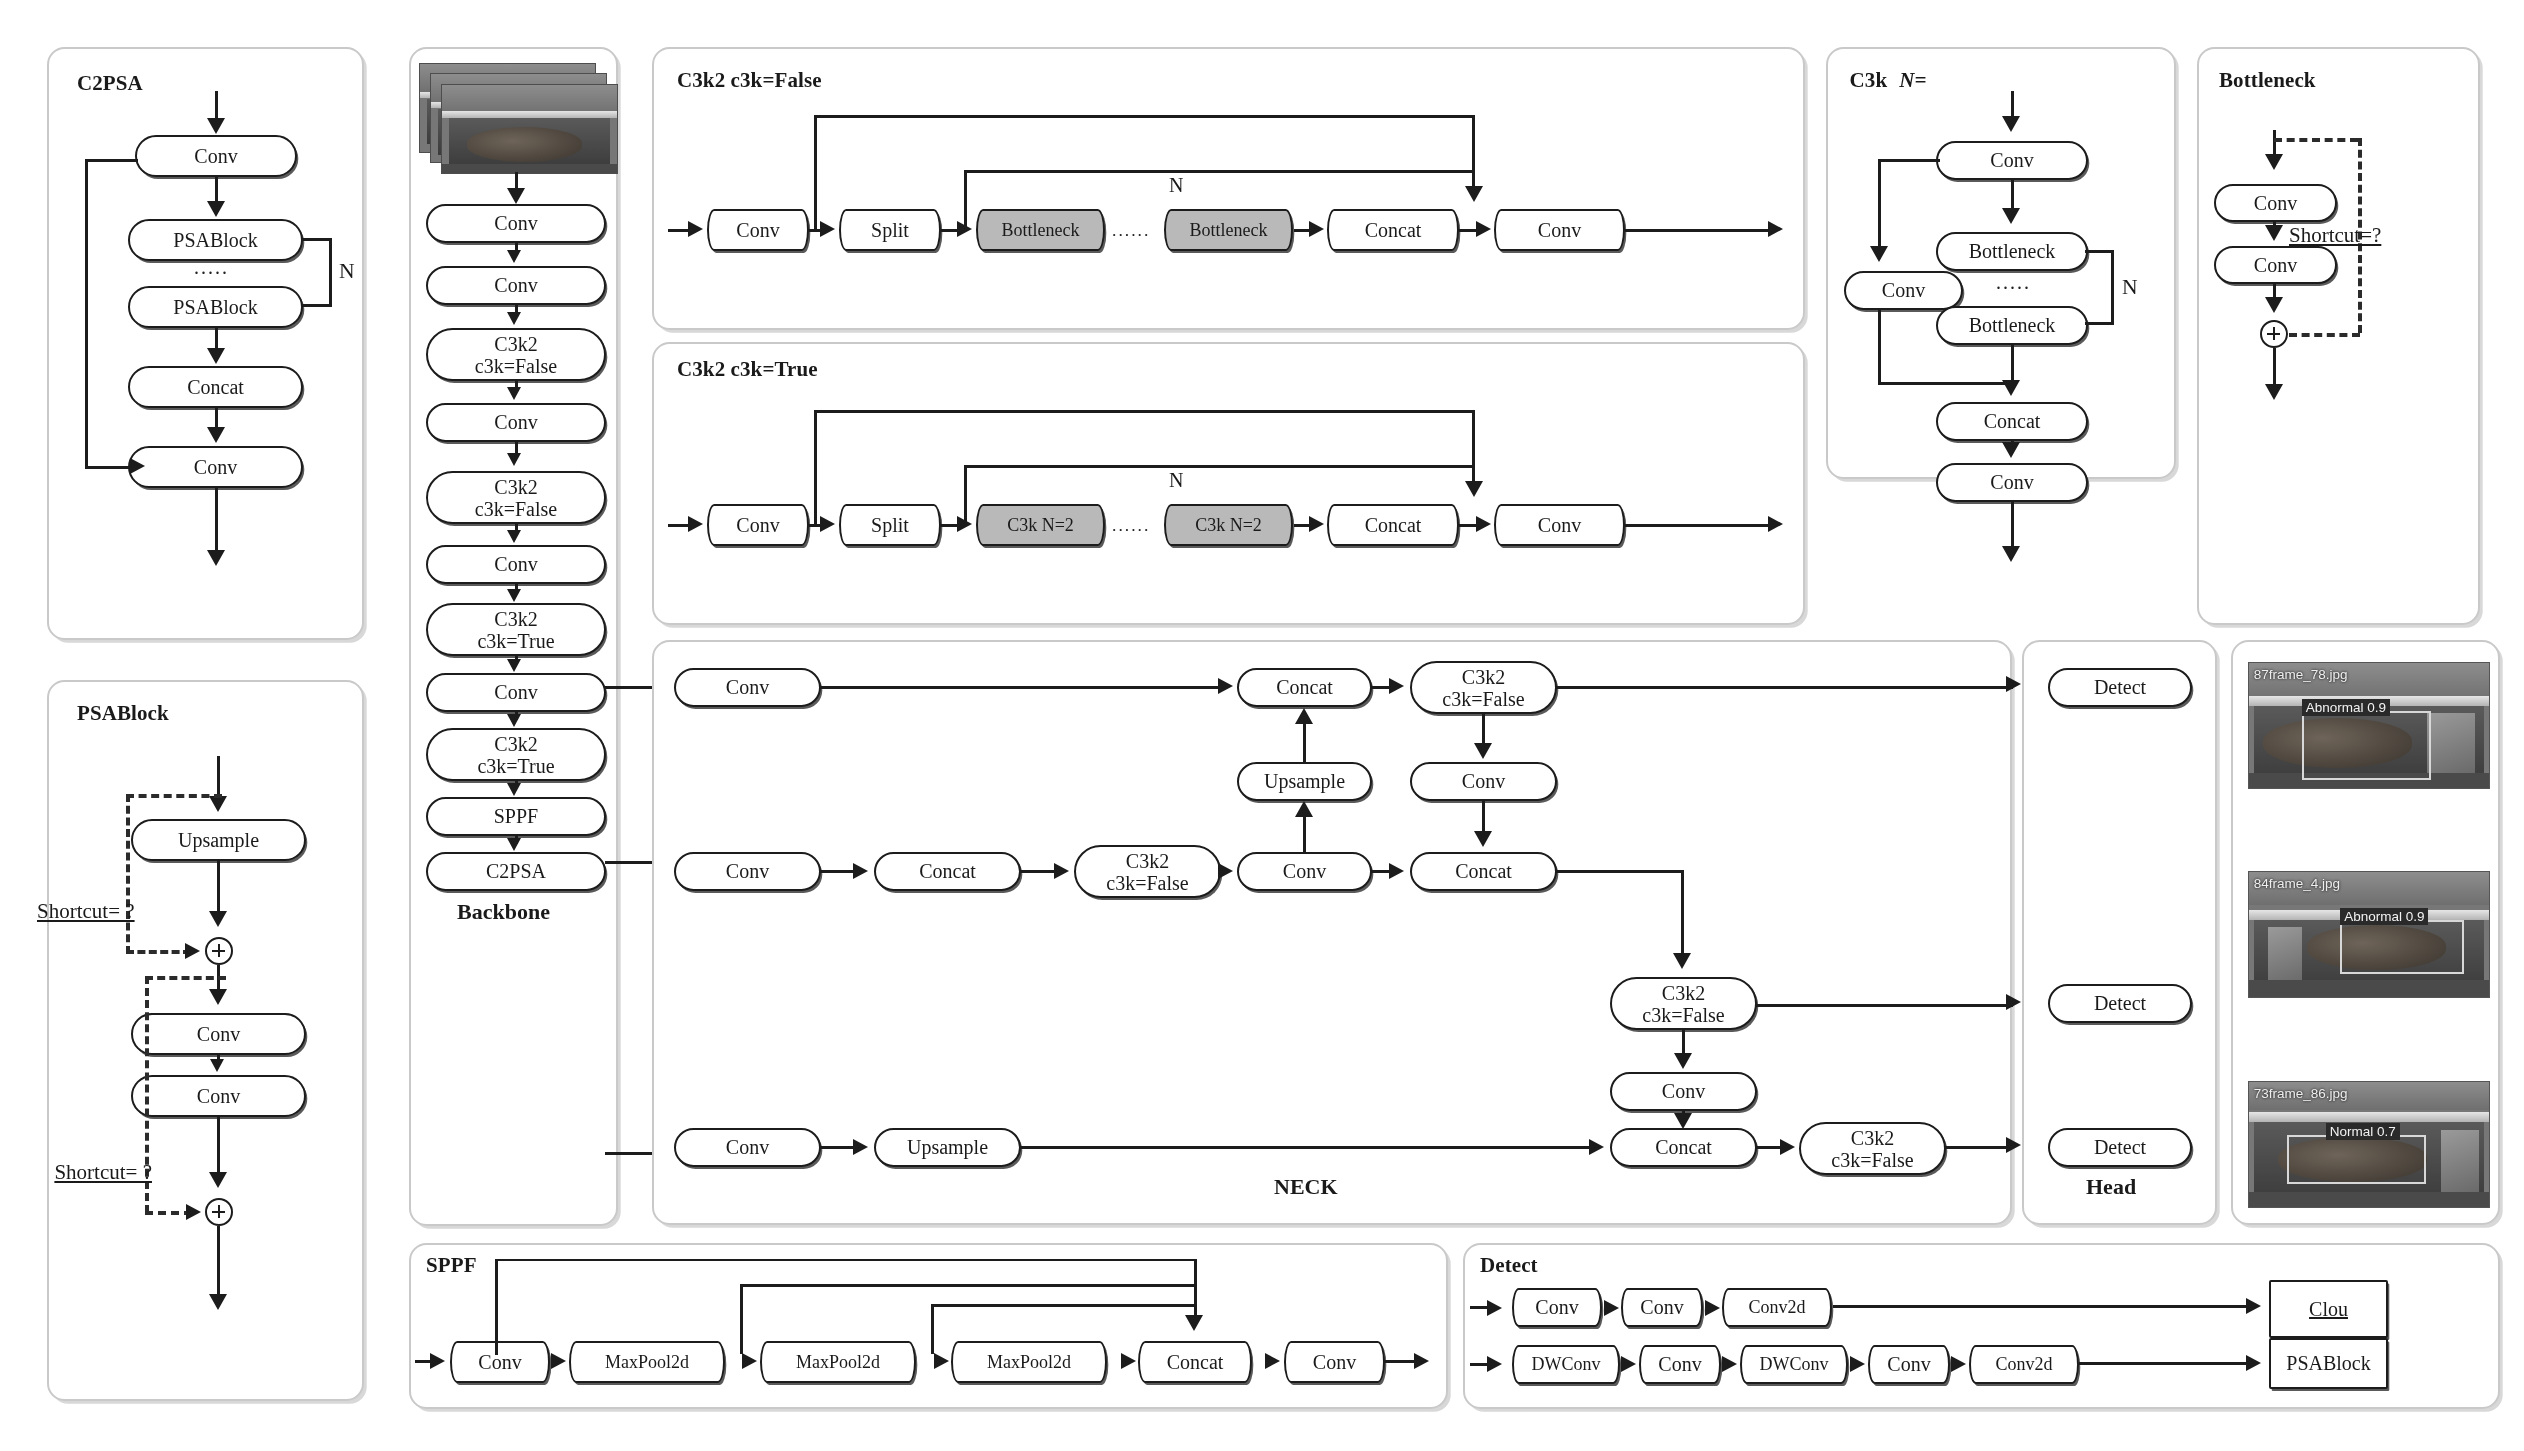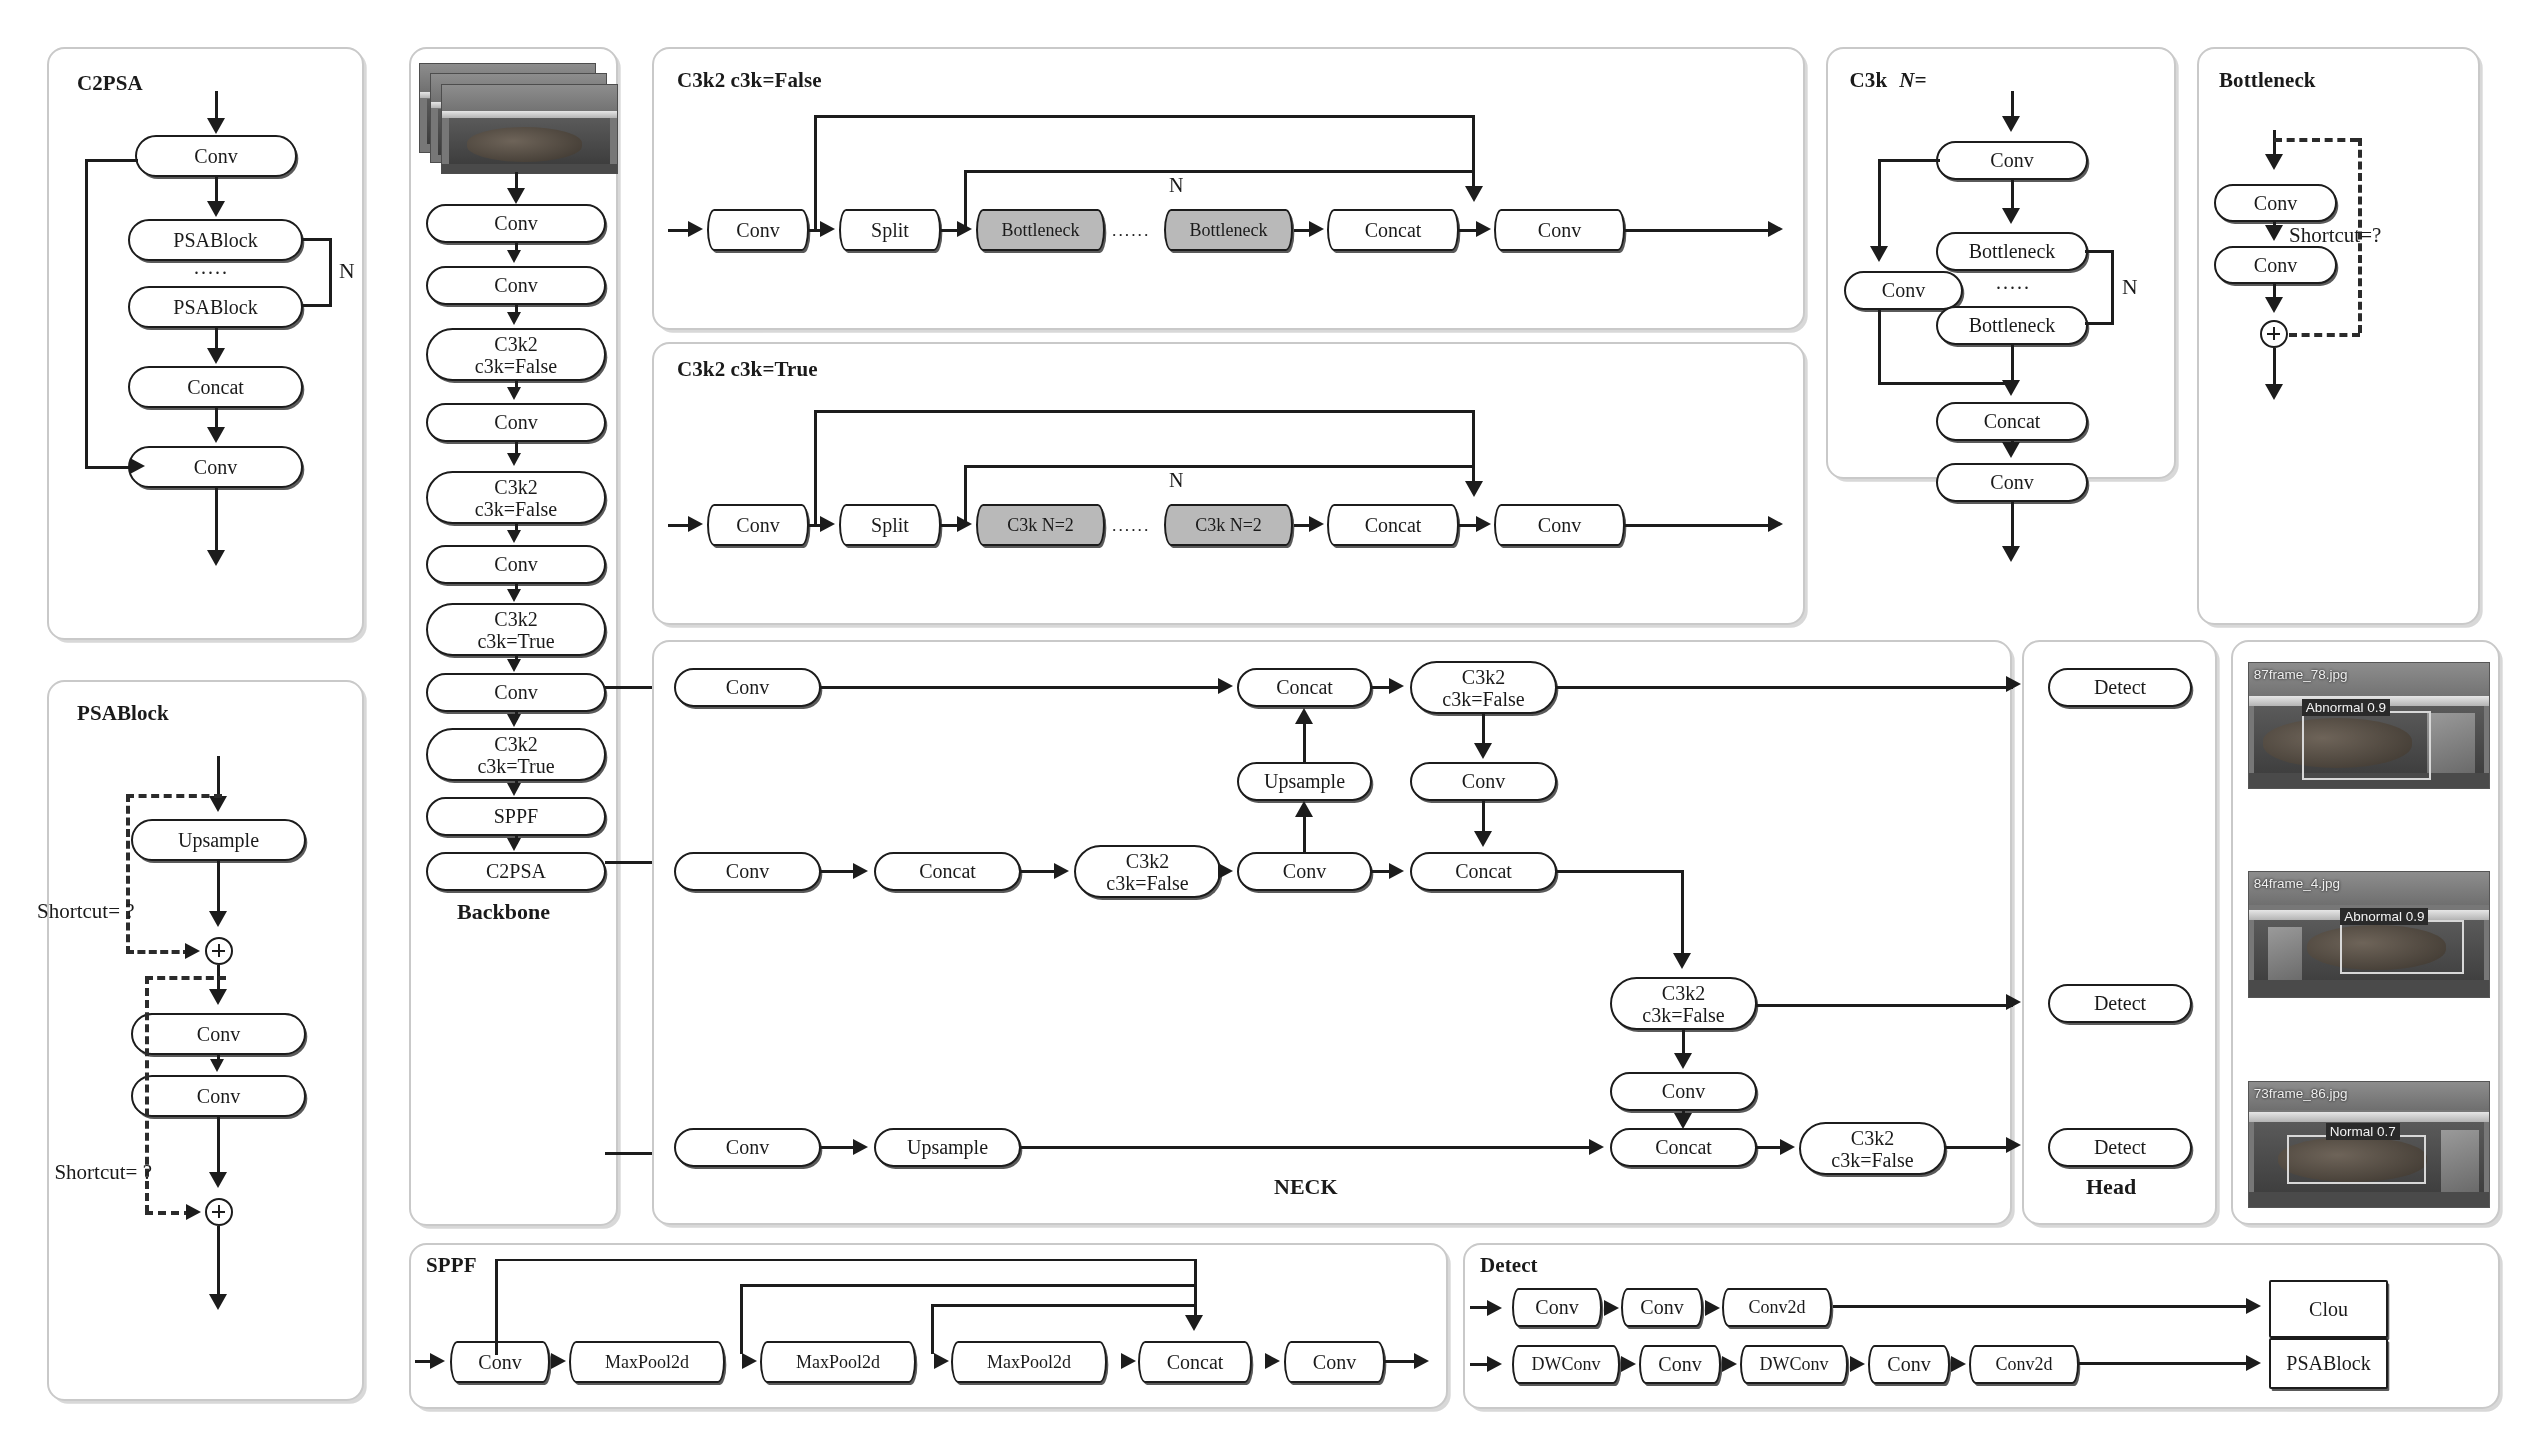--- a/index.html
+++ b/index.html
@@ -46,21 +46,21 @@
            border-top:13.5px solid #1c1c1c;}
 
   .plus{position:absolute;width:28px;height:28px;border:2.7px solid #1c1c1c;
         border-radius:50%;background:#fff;box-sizing:border-box;}
   .plus:before,.plus:after{content:"";position:absolute;background:#1c1c1c;}
   .plus:before{left:4.7px;top:10.8px;width:13.5px;height:2px;}
   .plus:after{top:4.7px;left:10.8px;height:13.5px;width:2px;}
 
   .dots{position:absolute;font-size:20px;letter-spacing:2px;color:#222;}
   .nlab{position:absolute;font-size:21.6px;}
-  .shortlab{position:absolute;font-size:21px;white-space:nowrap;}
+  .shortlab{position:absolute;font-size:21px;white-space:nowrap;text-decoration:underline;}
 
   
   .photo{position:absolute;overflow:hidden;background:#777;border:0.7px solid #555;}
   .ph-in{position:absolute;inset:0;}
   .sky{position:absolute;left:0;right:0;top:0;height:34%;
        background:linear-gradient(180deg,#8d8d8d,#6f6f6f);}
   .rail{position:absolute;left:0;right:0;height:7%;background:linear-gradient(180deg,#e6e6e6,#b4b4b4);}
   .cage{position:absolute;left:4%;right:4%;background:linear-gradient(180deg,#5a5a5a,#3b3b3b);}
   .floor{position:absolute;left:0;right:0;bottom:0;height:18%;background:#4a4a4a;}
   .animal{position:absolute;background:radial-gradient(ellipse at 40% 40%,#6e6459,#3a342d);
@@ -647,21 +647,21 @@
 
   <div class="node barrel" style="left:47px;top:43px;width:90px;height:39px;">
     <span>Conv</span>
       </div>
   <div class="node barrel" style="left:156px;top:43px;width:82px;height:39px;">
     <span>Conv</span>
       </div>
   <div class="node barrel small" style="left:257px;top:43px;width:110px;height:39px;">
     <span>Conv2d</span>
       </div>
-  <div class="node sq" style="left:804px;top:35px;width:119px;height:58px;">
+  <div class="node sq" style="left:804px;top:35px;width:119px;height:58px;text-decoration:underline;">
     <span>Clou</span>
       </div>
 
   <div class="node barrel small" style="left:47px;top:100px;width:108px;height:39px;">
     <span>DWConv</span>
       </div>
   <div class="node barrel" style="left:174px;top:100px;width:82px;height:39px;">
     <span>Conv</span>
       </div>
   <div class="node barrel small" style="left:275px;top:100px;width:108px;height:39px;">

